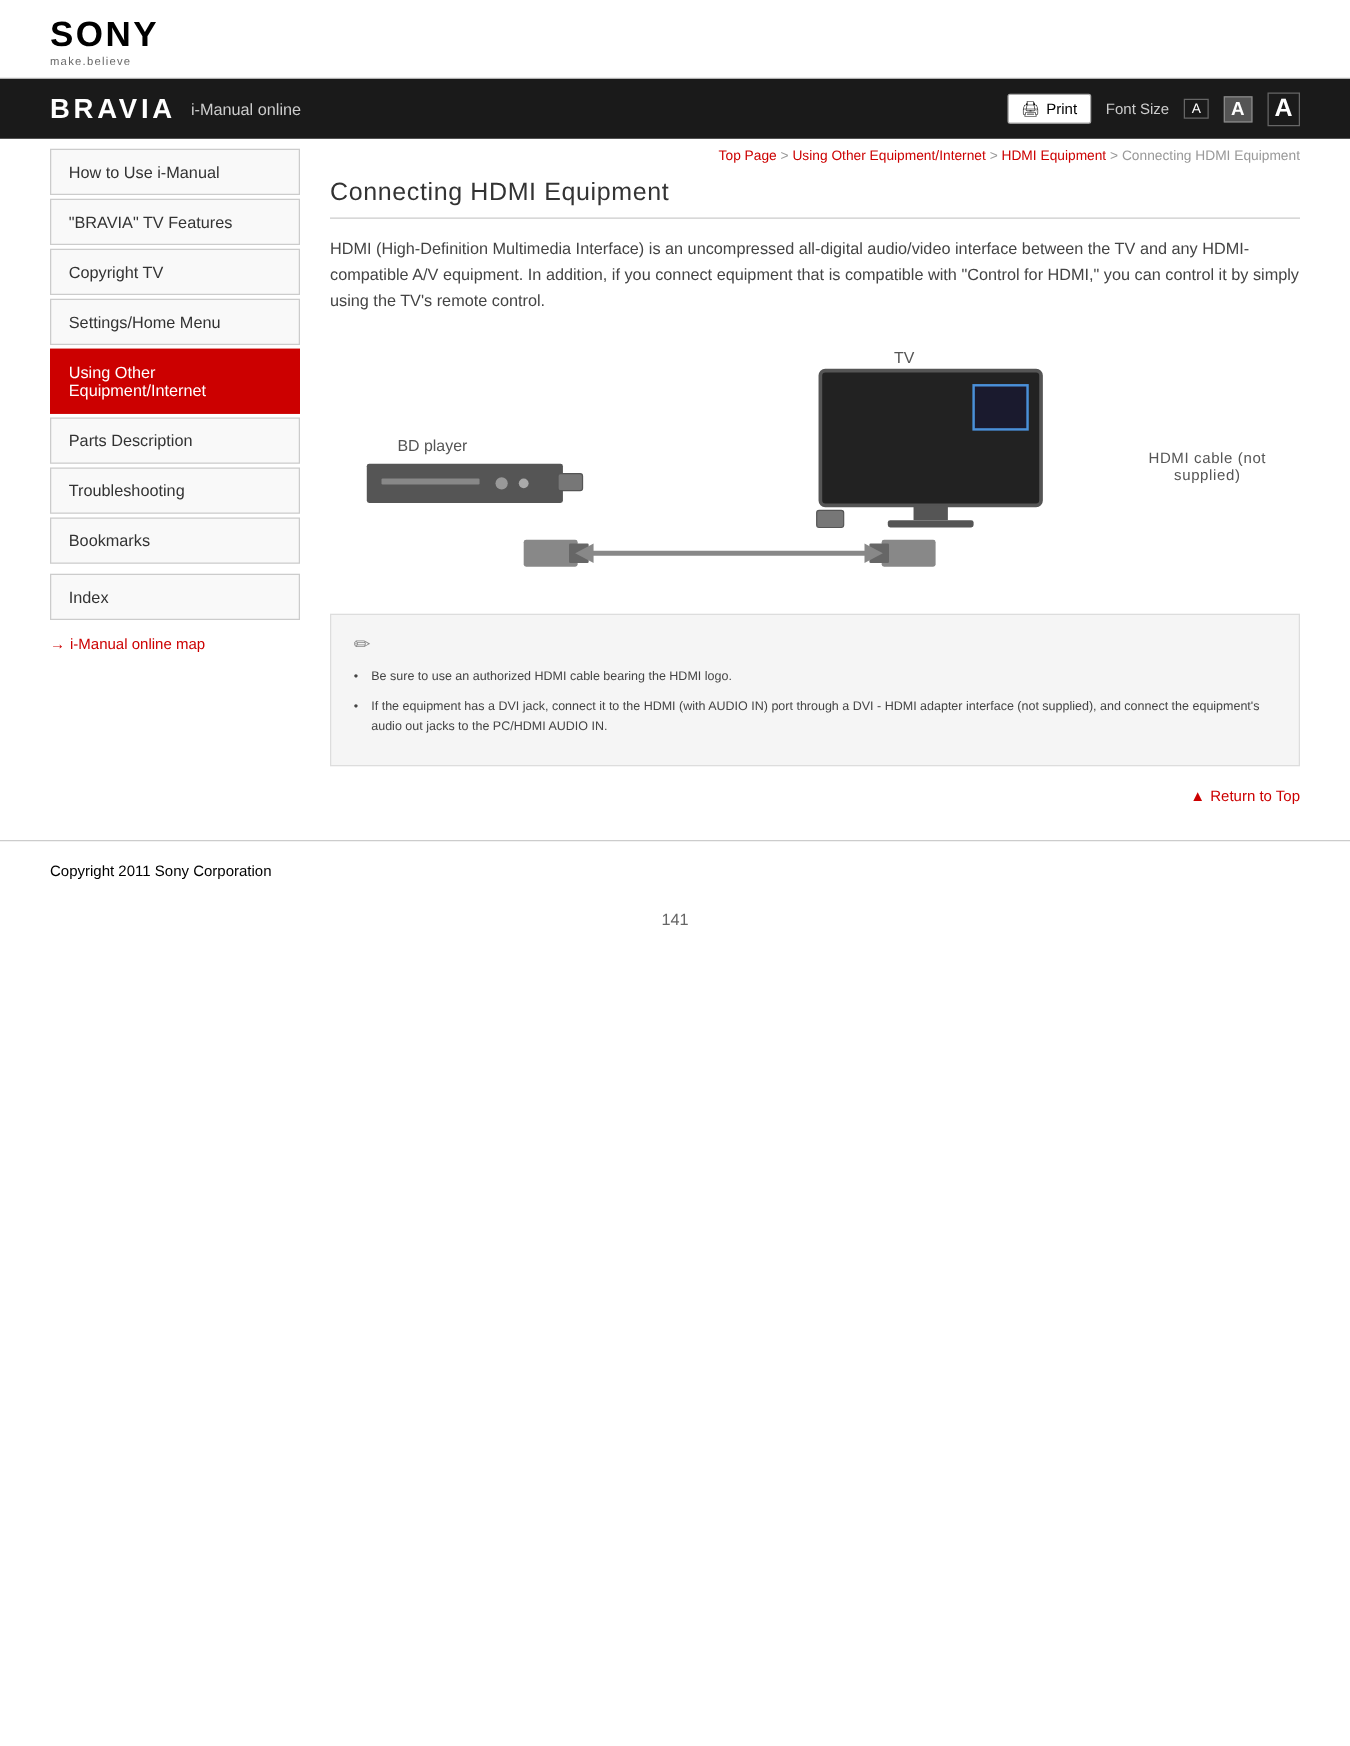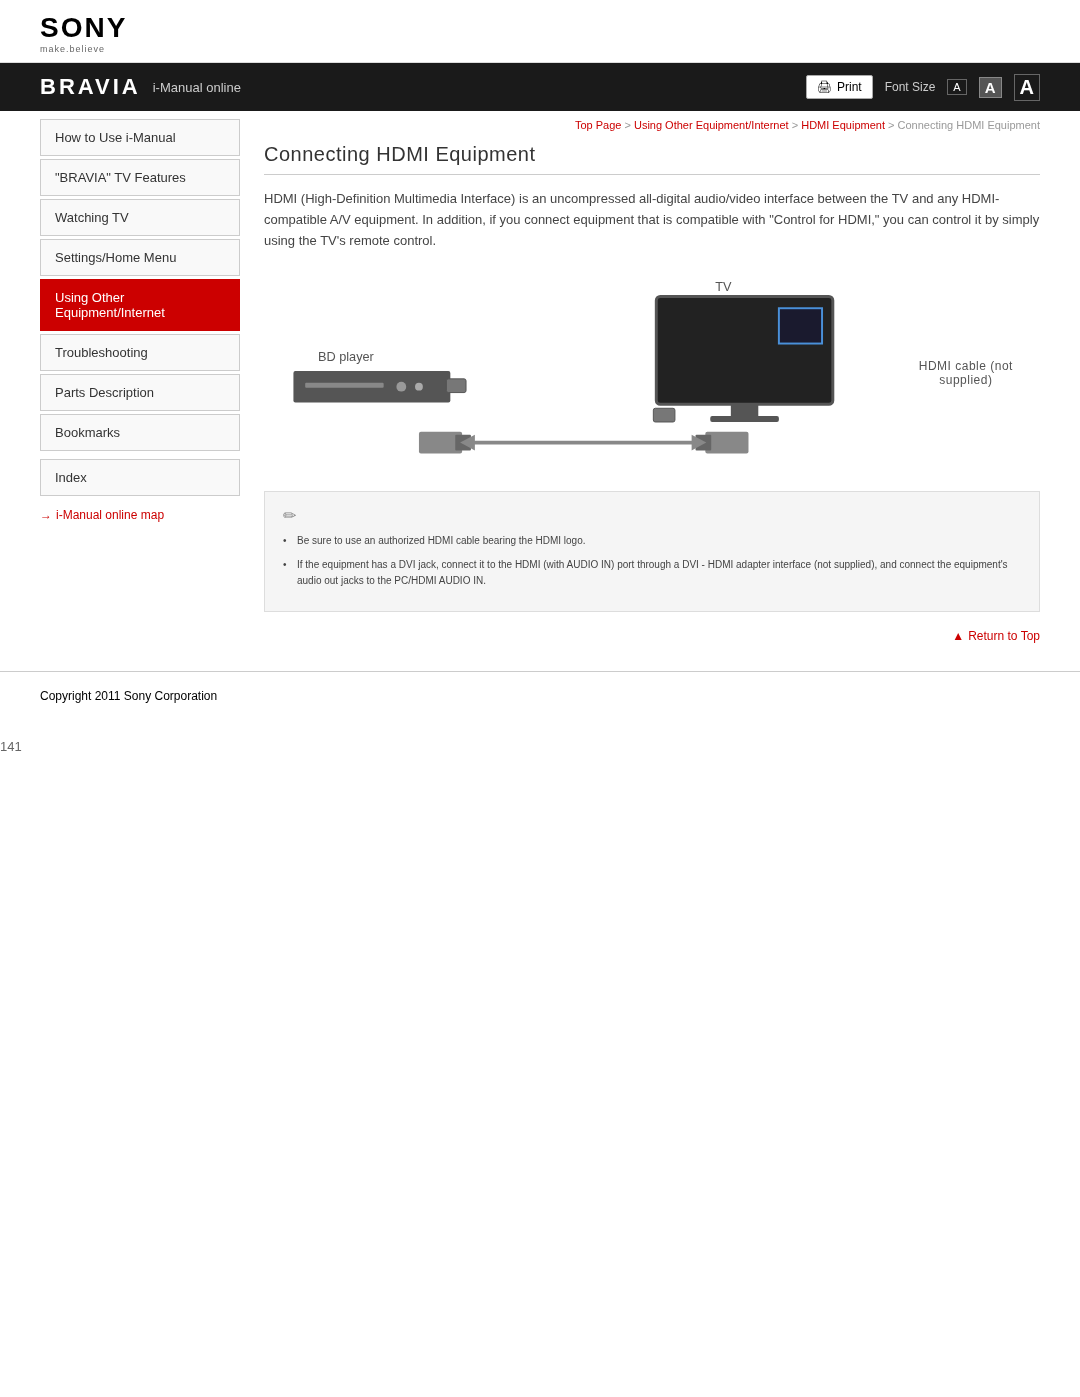--- a/index.html
+++ b/index.html
@@ -238,23 +238,24 @@
     .footer {
       border-top: 1px solid #ccc;
       margin-top: 20px;
       padding: 16px 40px;
     }
     .footer-copyright {
       font-size: 12px;
       color: #000000;
     }
     .page-number {
+      text-align: center;
       font-size: 13px;
       color: #666;
-      margin-top: 20px;
+      margin-top: 8px;
       padding-bottom: 20px;
     }
 
     
     .diagram-svg-wrapper {
       width: 100%;
       display: flex;
       flex-direction: row;
       align-items: center;
       margin: 10px 0 20px 0;
@@ -287,25 +288,25 @@
     <button class="font-btn large" style="font-size:15px;">A</button>
     <button class="font-btn xlarge" style="font-size:20px;">A</button>
   </div>
 </div>
 
 <div class="main-layout">
 
   <div class="sidebar">
     <div class="sidebar-item">How to Use i-Manual</div>
     <div class="sidebar-item">"BRAVIA" TV Features</div>
-    <div class="sidebar-item">Watching TV</div>
+    <div class="sidebar-item">Copyright TV</div>
     <div class="sidebar-item">Settings/Home Menu</div>
     <div class="sidebar-item active">Using Other Equipment/Internet</div>
+    <div class="sidebar-item">Parts Description</div>
     <div class="sidebar-item">Troubleshooting</div>
-    <div class="sidebar-item">Parts Description</div>
     <div class="sidebar-item">Bookmarks</div>
     <div class="sidebar-item-index">Index</div>
     <a class="imanual-map-link" href="#">
       <span>→</span>
       <span>i-Manual online map</span>
     </a>
   </div>
 
   <div class="content">
 

